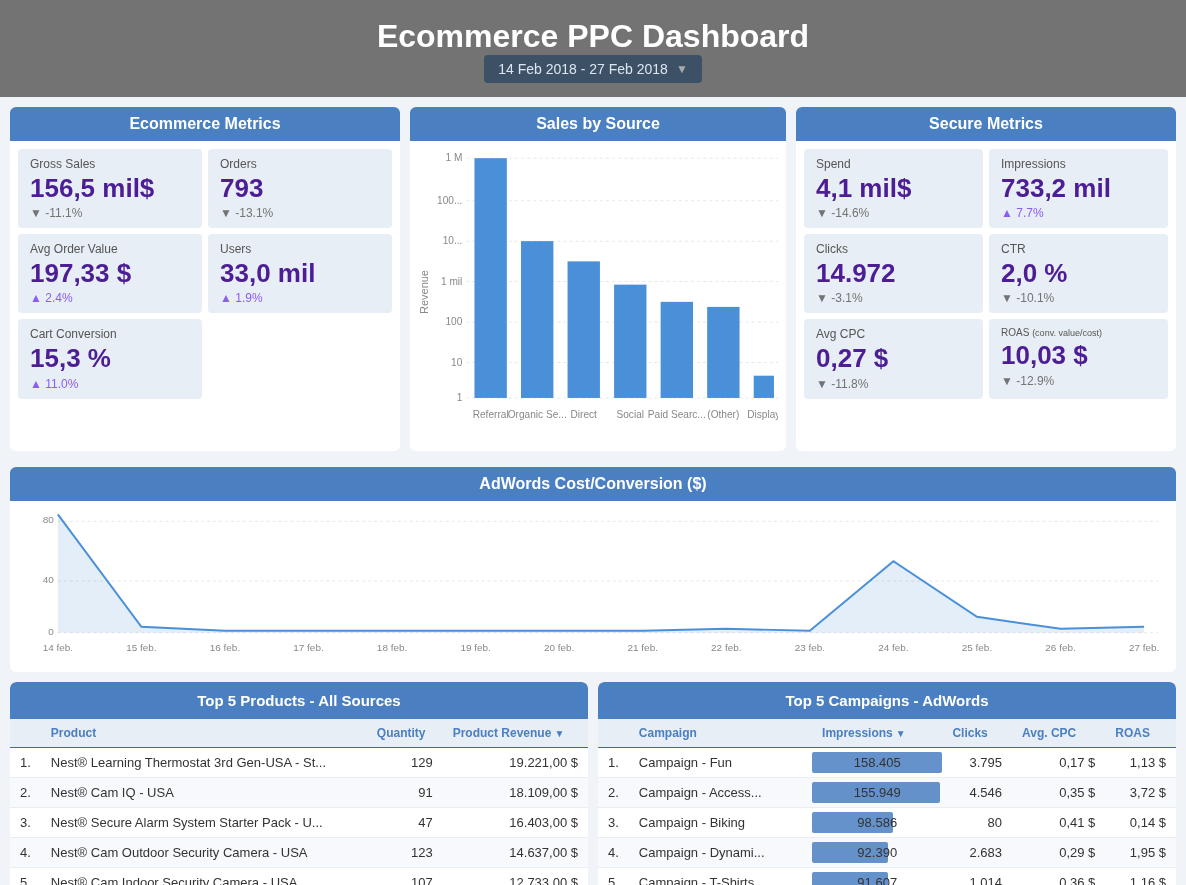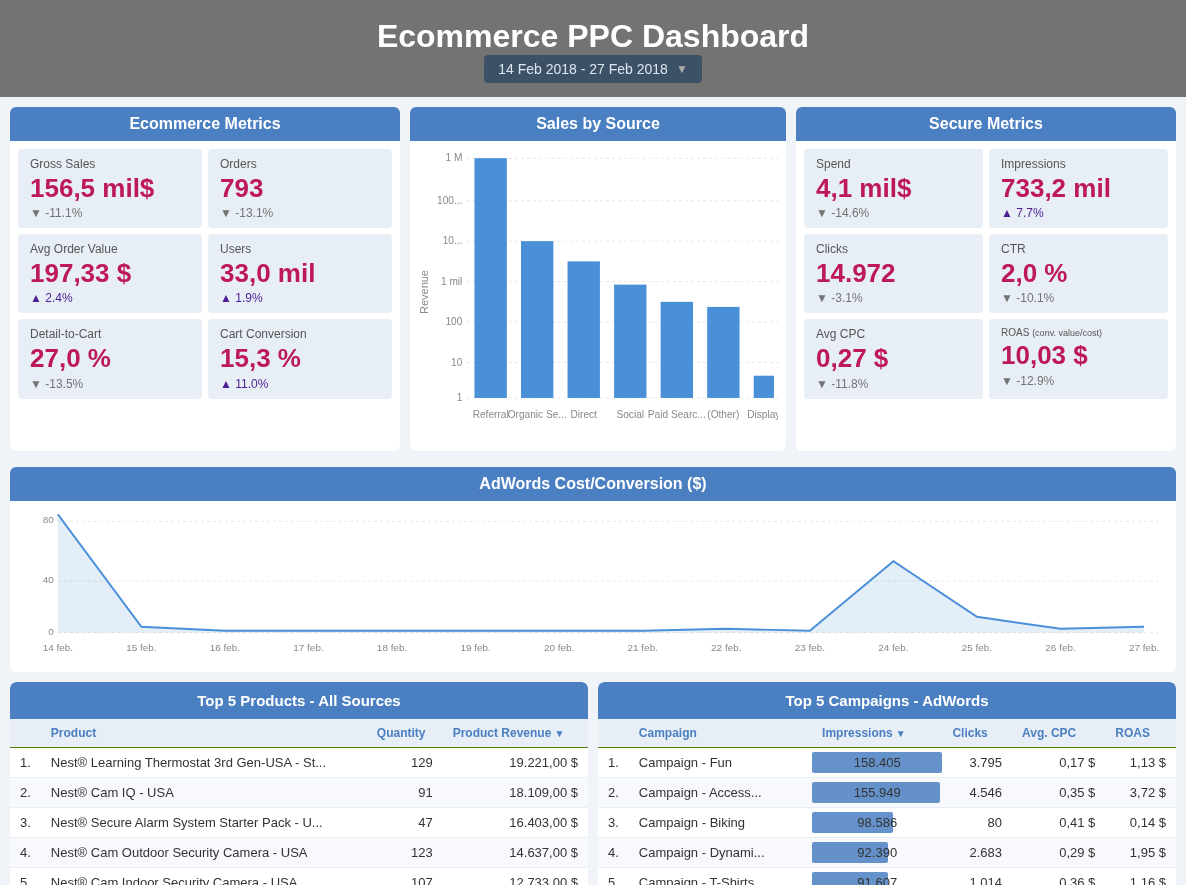--- a/index.html
+++ b/index.html
@@ -82,29 +82,29 @@
       padding: 8px 12px;
     }
     .metric-label {
       font-size: 12px;
       color: #555;
       margin-bottom: 2px;
     }
     .metric-value {
       font-size: 26px;
       font-weight: 600;
-      color: #be185d;
+      color: #4c1d95;
       line-height: 1.2;
     }
     .metric-change {
       font-size: 12px;
       margin-top: 2px;
     }
     .metric-change.down { color: #737373; }
-    .metric-change.up { color: #4c1d95; }
+    .metric-change.up { color: #8b5cf6; }
     .change-arrow-down::before { content: '▼ '; }
     .change-arrow-up::before { content: '▲ '; }
 
     
     .sales-panel {
       flex: 1;
     }
     .sales-chart-container {
       padding: 8px 8px 16px;
       height: 310px;
@@ -231,25 +231,20 @@
           <div class="metric-value">197,33 $</div>
           <div class="metric-change up"><span class="change-arrow-up"></span><span>2.4%</span></div>
         </div>
 
         <div class="metric-card">
           <div class="metric-label">Users</div>
           <div class="metric-value">33,0 mil</div>
           <div class="metric-change up"><span class="change-arrow-up"></span><span>1.9%</span></div>
         </div>
 
-        <div class="metric-card">
-          <div class="metric-label">Detail-to-Cart</div>
-          <div class="metric-value">27,0 %</div>
-          <div class="metric-change down"><span class="change-arrow-down"></span><span>-13.5%</span></div>
-        </div>
 
         <div class="metric-card">
           <div class="metric-label">Cart Conversion</div>
           <div class="metric-value">15,3 %</div>
           <div class="metric-change up"><span class="change-arrow-up"></span><span>11.0%</span></div>
         </div>
 
       </div>
     </div>
 

